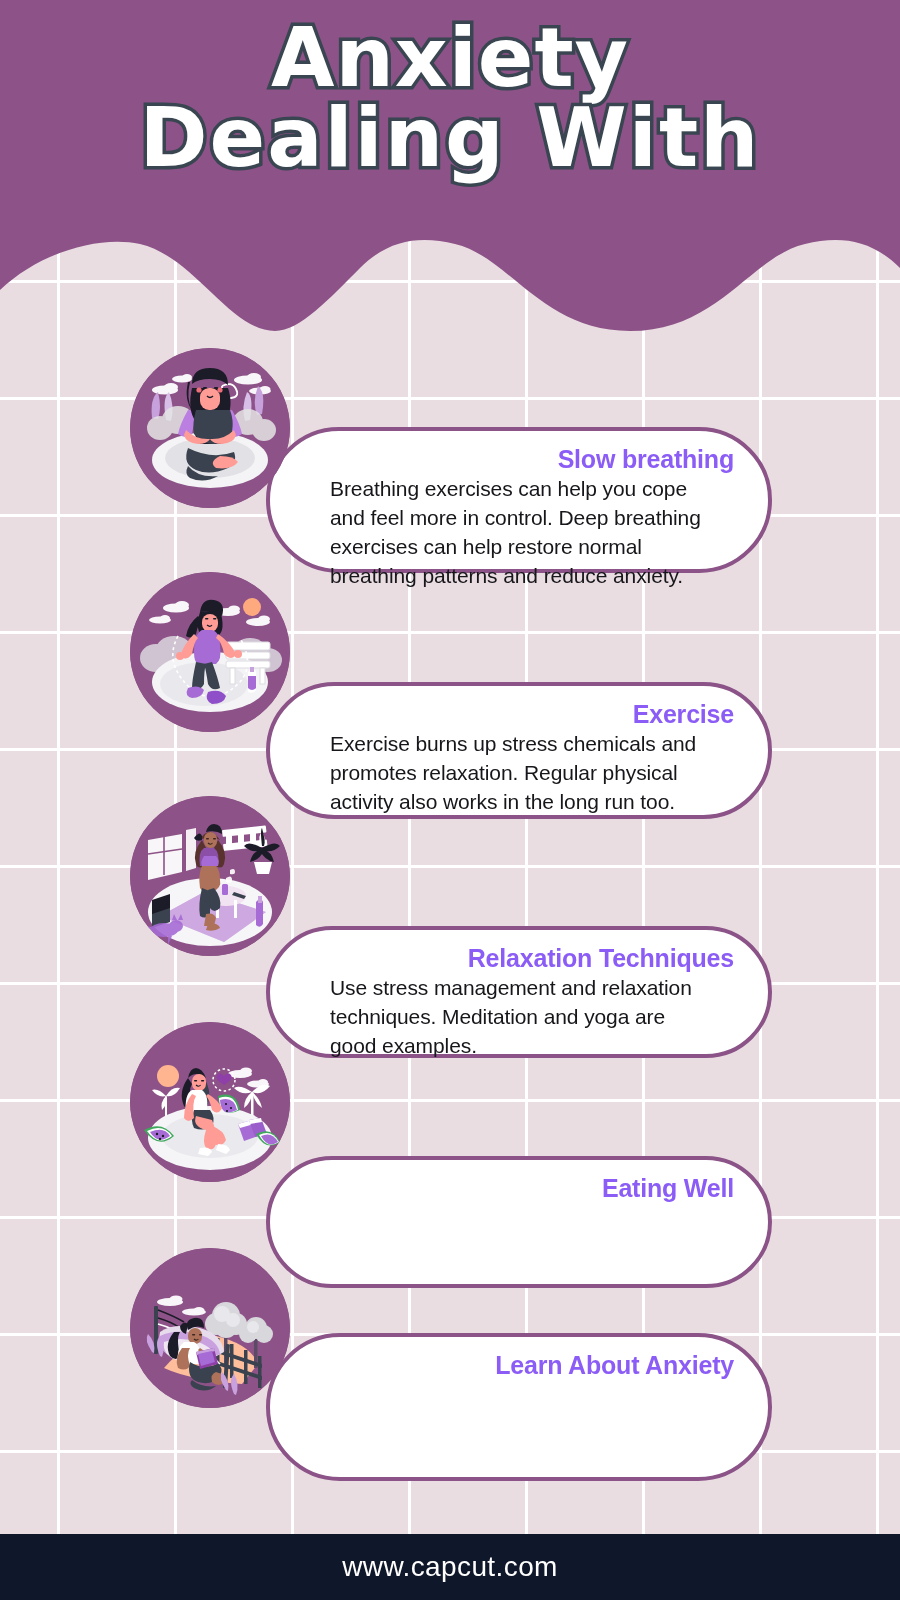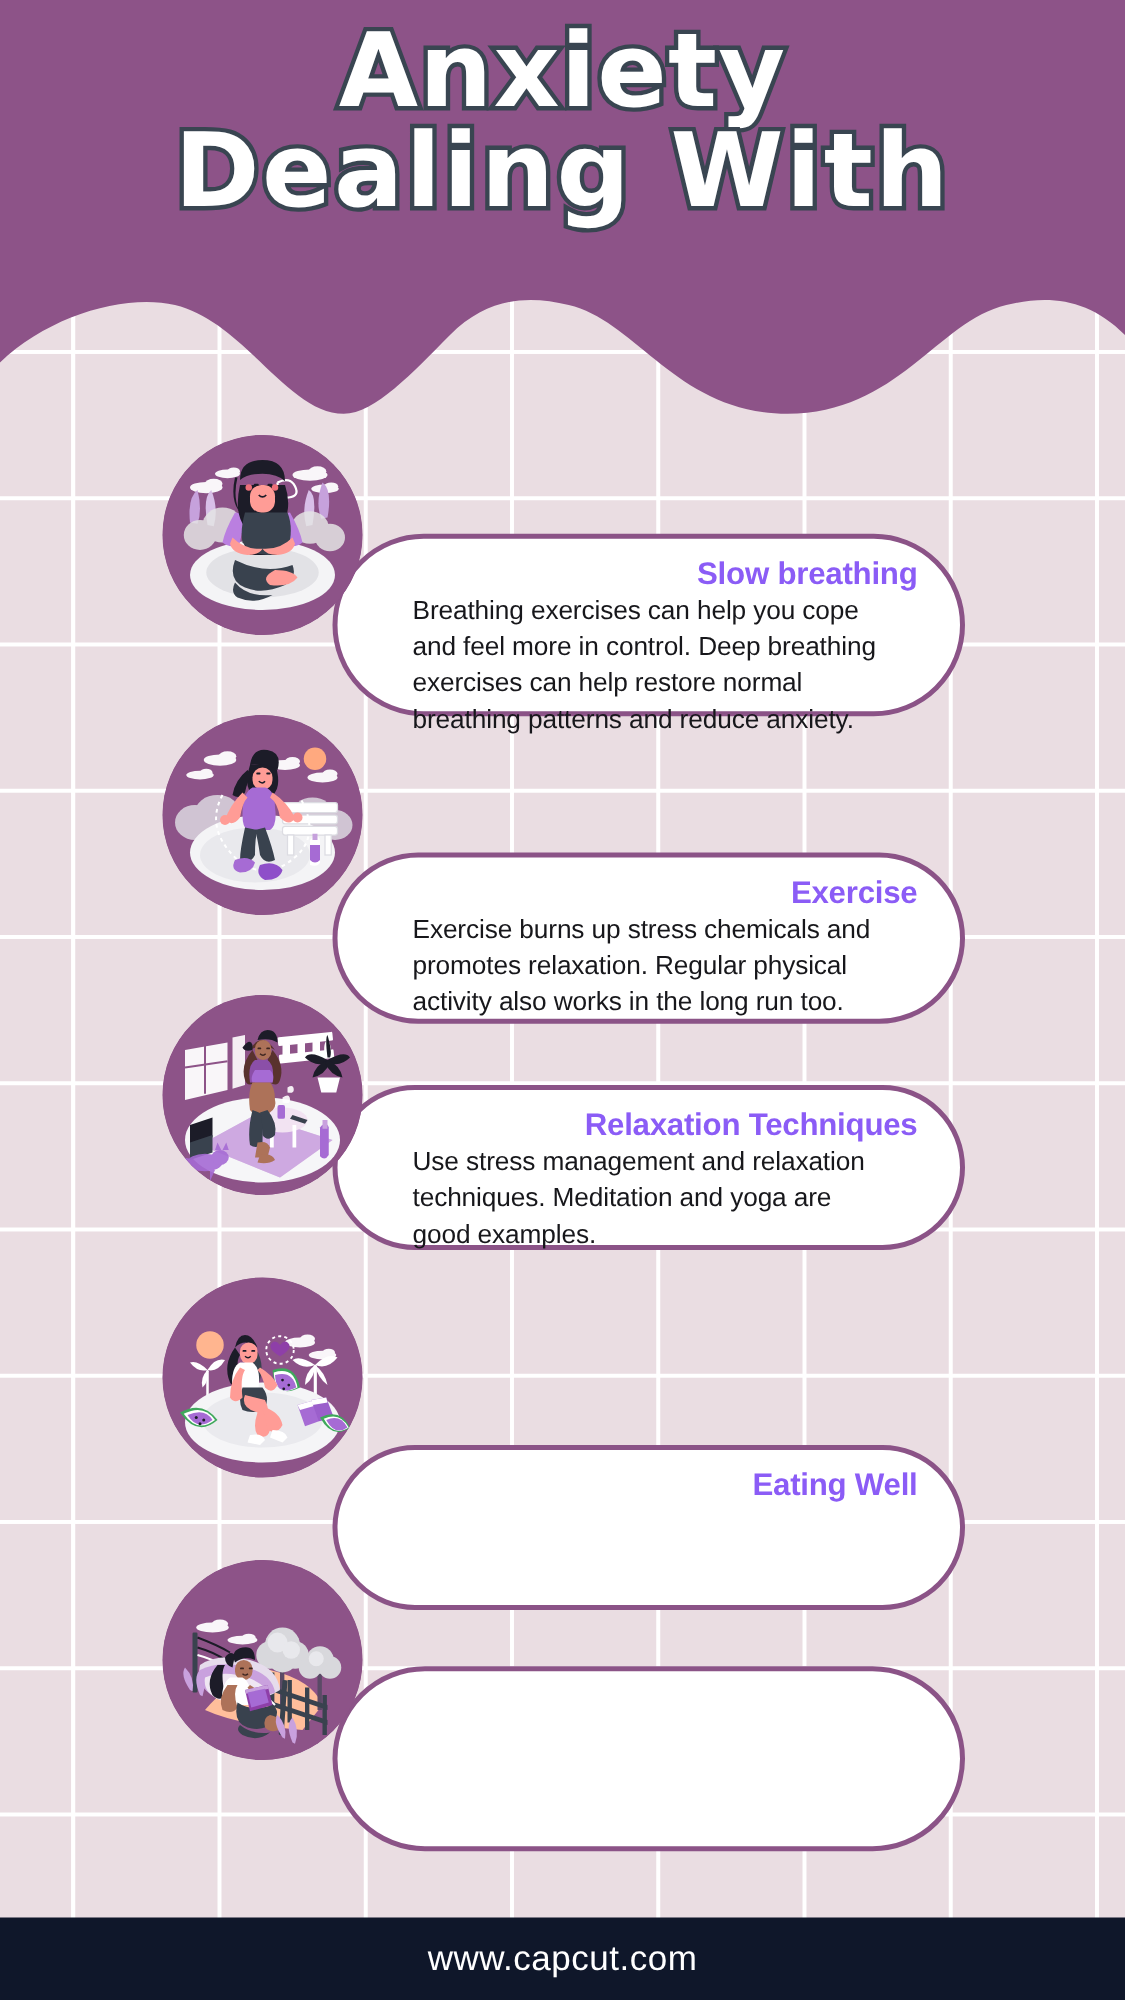--- a/index.html
+++ b/index.html
@@ -237,21 +237,21 @@
       <path d="M58 116 q10 -4 16 2 q-2 8 -12 8 q-8 -2 -4 -10z" fill="#A66BD4"></path>
       <path d="M78 120 q12 -4 18 4 q-2 8 -14 8 q-8 -4 -4 -12z" fill="#8E4FC9"></path>
       <path d="M118 100 q6 -6 8 0 l0 18 q-2 4 -8 2z" fill="#FFFFFF"></path>
       <path d="M118 104 l8 0 l0 12 q-4 4 -8 0z" fill="#A66BD4"></path>
       <rect x="120" y="95" width="4" height="5" fill="#C6A1DC"></rect>
     </svg>
   </div>
 </div>
 
 <div class="row">
-  <div class="card" style="left:266px; top:868px; width:506px; height:132px;">
+  <div class="card" style="left:266px; top:926px; width:506px; height:132px;">
     <div class="card-inner">
       <div class="card-title">Relaxation Techniques</div>
       <div class="card-body">Use stress management and relaxation
 techniques. Meditation and yoga are
 good examples.</div>
     </div>
   </div>
   <div class="illus-circle" style="left:130px; top:796px;">
     <svg viewBox="0 0 160 160">
       <circle cx="80" cy="80" r="80" fill="#8D5388"></circle>
@@ -417,20 +417,21 @@
         <path d="M70 126 q10 -2 12 4 l-4 4 l-10 -2z"></path>
         <path d="M88 122 q10 0 12 6 l-4 4 l-10 -4z"></path>
       </g>
     </svg>
   </div>
 </div>
 
 <div class="row">
   <div class="card" style="left:266px; top:1333px; width:506px; height:148px;">
     <div class="card-inner">
+      <div class="card-title">Learn About Anxiety</div>
     </div>
   </div>
   <div class="illus-circle" style="left:130px; top:1248px;">
     <svg viewBox="0 0 160 160">
       <circle cx="80" cy="80" r="80" fill="#8D5388"></circle>
       <g fill="#FFFFFF" opacity="0.95">
         <ellipse cx="40" cy="54" rx="13" ry="4"></ellipse>
           <ellipse cx="46" cy="51" rx="6.5" ry="3.5"></ellipse>
         <ellipse cx="64" cy="64" rx="12" ry="3.5"></ellipse>
           <ellipse cx="69" cy="62" rx="5.5" ry="3"></ellipse>

